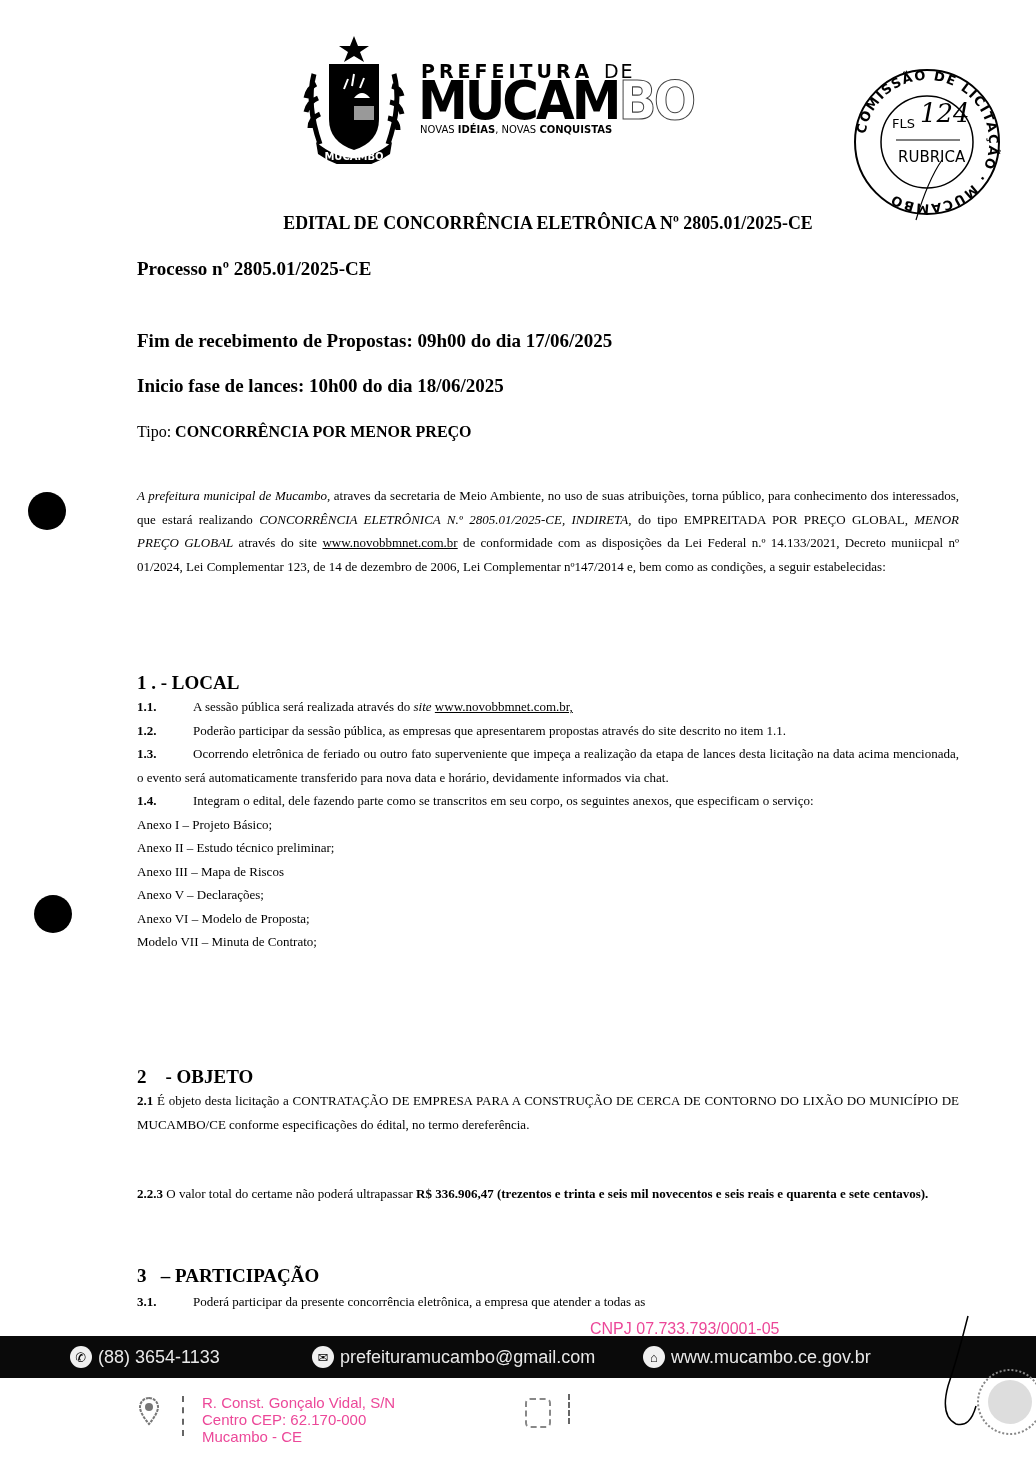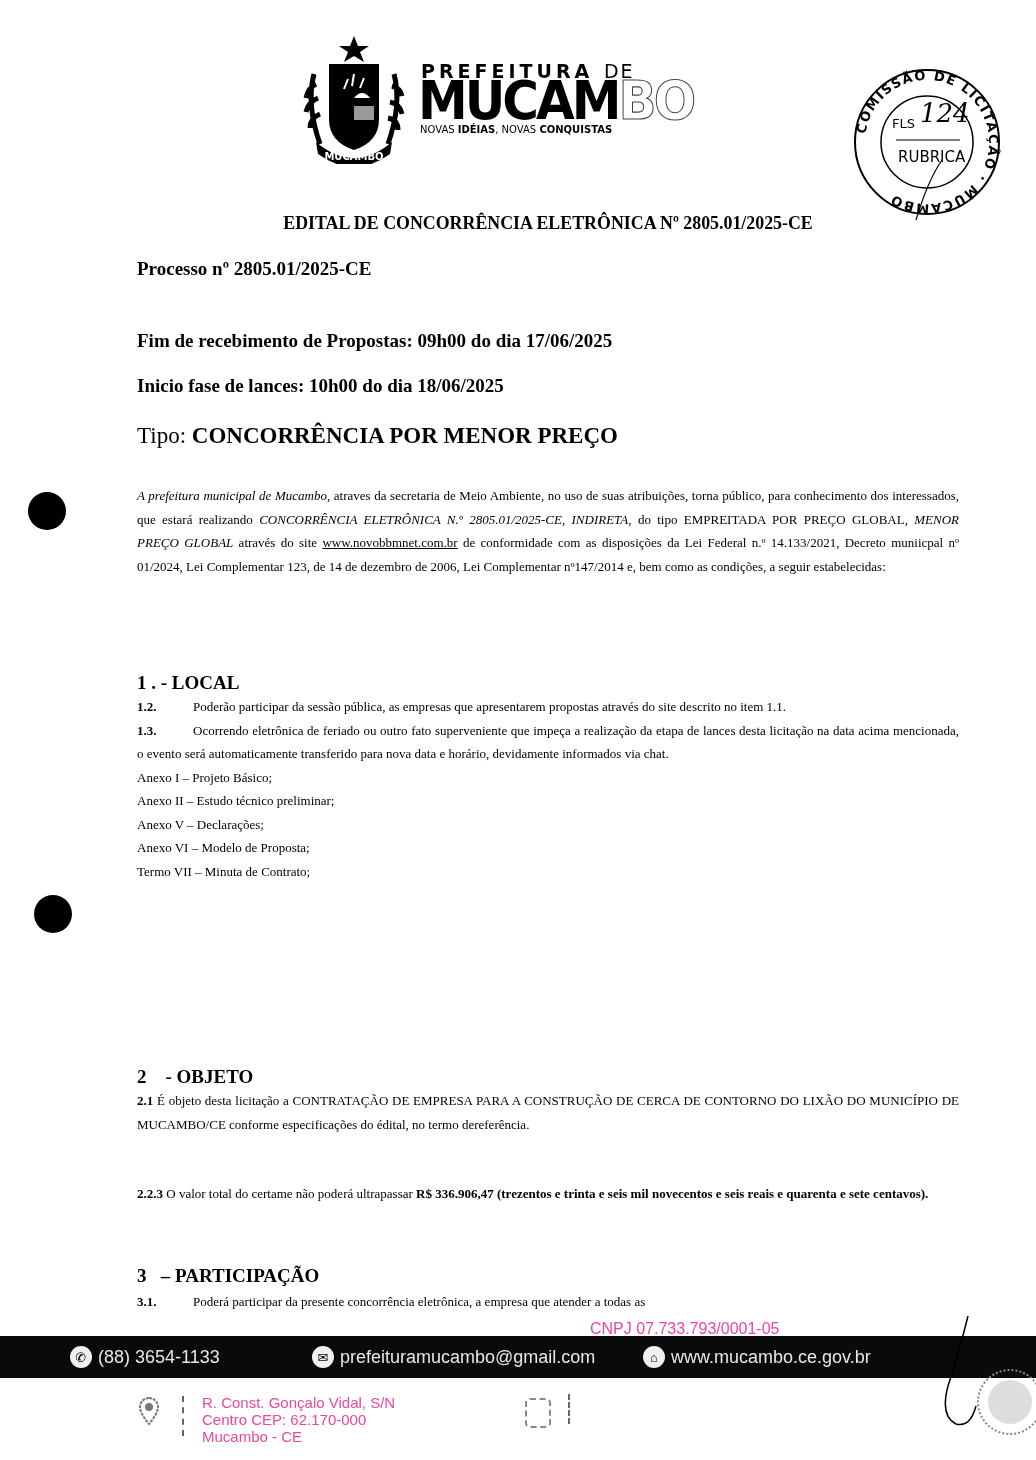--- a/index.html
+++ b/index.html
@@ -76,45 +76,52 @@
     <line x1="54" y1="78" x2="118" y2="78" stroke="#000" stroke-width="1"></line>
     <text x="56" y="100" font-family="DejaVu Sans, sans-serif" font-size="15">RUBRICA</text>
     <path d="M100,98 q-14,20 -26,60" stroke="#000" stroke-width="1.2" fill="none"></path>
   </svg>
 </div>
 
 <div class="abs title">EDITAL DE  CONCORRÊNCIA ELETRÔNICA Nº 2805.01/2025-CE</div>
 <div class="abs line bold" style="top:258px">Processo nº 2805.01/2025-CE</div>
 <div class="abs line bold" style="top:330px">Fim de recebimento de Propostas: 09h00 do dia 17/06/2025</div>
 <div class="abs line bold" style="top:375px">Inicio fase de lances: 10h00 do dia 18/06/2025</div>
-<div class="abs line" style="top:423px; font-size:23px">
+<div class="abs line" style="top:423px; font-size:16px">
   <span>Tipo: </span><span class="bold">CONCORRÊNCIA POR MENOR PREÇO</span>
 </div>
 
 <div class="abs hole" style="left:28px; top:492px"></div>
 <div class="abs hole" style="left:34px; top:895px"></div>
 
 <div class="abs para" style="top:484px">
   <i>A prefeitura municipal de Mucambo</i><span>, atraves da secretaria de Meio Ambiente, no uso de suas atribuições, torna público, para conhecimento dos interessados, que estará realizando </span><i>CONCORRÊNCIA ELETRÔNICA N.º 2805.01/2025-CE, INDIRETA,</i><span> do tipo EMPREITADA POR PREÇO GLOBAL, </span><i>MENOR PREÇO GLOBAL</i><span> através do site </span><span class="u">www.novobbmnet.com.br</span><span> de conformidade com as disposições da Lei Federal n.º 14.133/2021, Decreto muniicpal nº 01/2024, Lei Complementar 123, de 14 de dezembro de 2006, Lei Complementar nº147/2014 e, bem como as condições, a seguir estabelecidas:</span>
 </div>
 
 <div class="abs line bold" style="top:672px">1 .  - LOCAL</div>
 <div class="abs para" style="top:695px">
   <div>
+    <span class="num">1.1.</span><span>A sessão pública será realizada através do </span><i>site</i> <span class="u">www.novobbmnet.com.br,</span>
+  </div>
+  <div>
     <span class="num">1.2.</span><span>Poderão participar da sessão pública, as empresas que apresentarem propostas através do site descrito no item 1.1.</span>
   </div>
   <div>
     <span class="num">1.3.</span><span>Ocorrendo eletrônica de feriado ou outro fato superveniente que impeça a realização da etapa de lances desta licitação na data acima mencionada, o evento será automaticamente transferido para nova data e horário, devidamente informados via chat.</span>
   </div>
   <div>
+    <span class="num">1.4.</span><span>Integram o edital, dele fazendo parte como se transcritos em seu corpo, os seguintes anexos, que especificam o serviço:</span>
+  </div>
+  <div>
     <div>Anexo I – Projeto Básico;</div>
     <div>Anexo II – Estudo técnico preliminar;</div>
+    <div>Anexo III – Mapa de Riscos</div>
     <div>Anexo V – Declarações;</div>
     <div>Anexo VI – Modelo de Proposta;</div>
-    <div>Termo VII – Minuta de Contrato;</div>
+    <div>Modelo VII – Minuta de Contrato;</div>
   </div>
 </div>
 
 <div class="abs line bold" style="top:1066px; white-space:pre">2    - OBJETO</div>
 <div class="abs para" style="top:1089px">
   <b>2.1</b><span> É objeto desta licitação a CONTRATAÇÃO DE EMPRESA PARA A CONSTRUÇÃO DE CERCA DE CONTORNO DO LIXÃO DO MUNICÍPIO DE MUCAMBO/CE conforme especificações do édital, no termo dereferência.</span>
 </div>
 <div class="abs para" style="top:1180px; line-height:27px">
   <b>2.2.3</b><span> O valor total do certame não poderá ultrapassar </span><b>R$ 336.906,47 (trezentos e trinta e seis mil novecentos e seis reais e quarenta e sete centavos).</b>
 </div>

